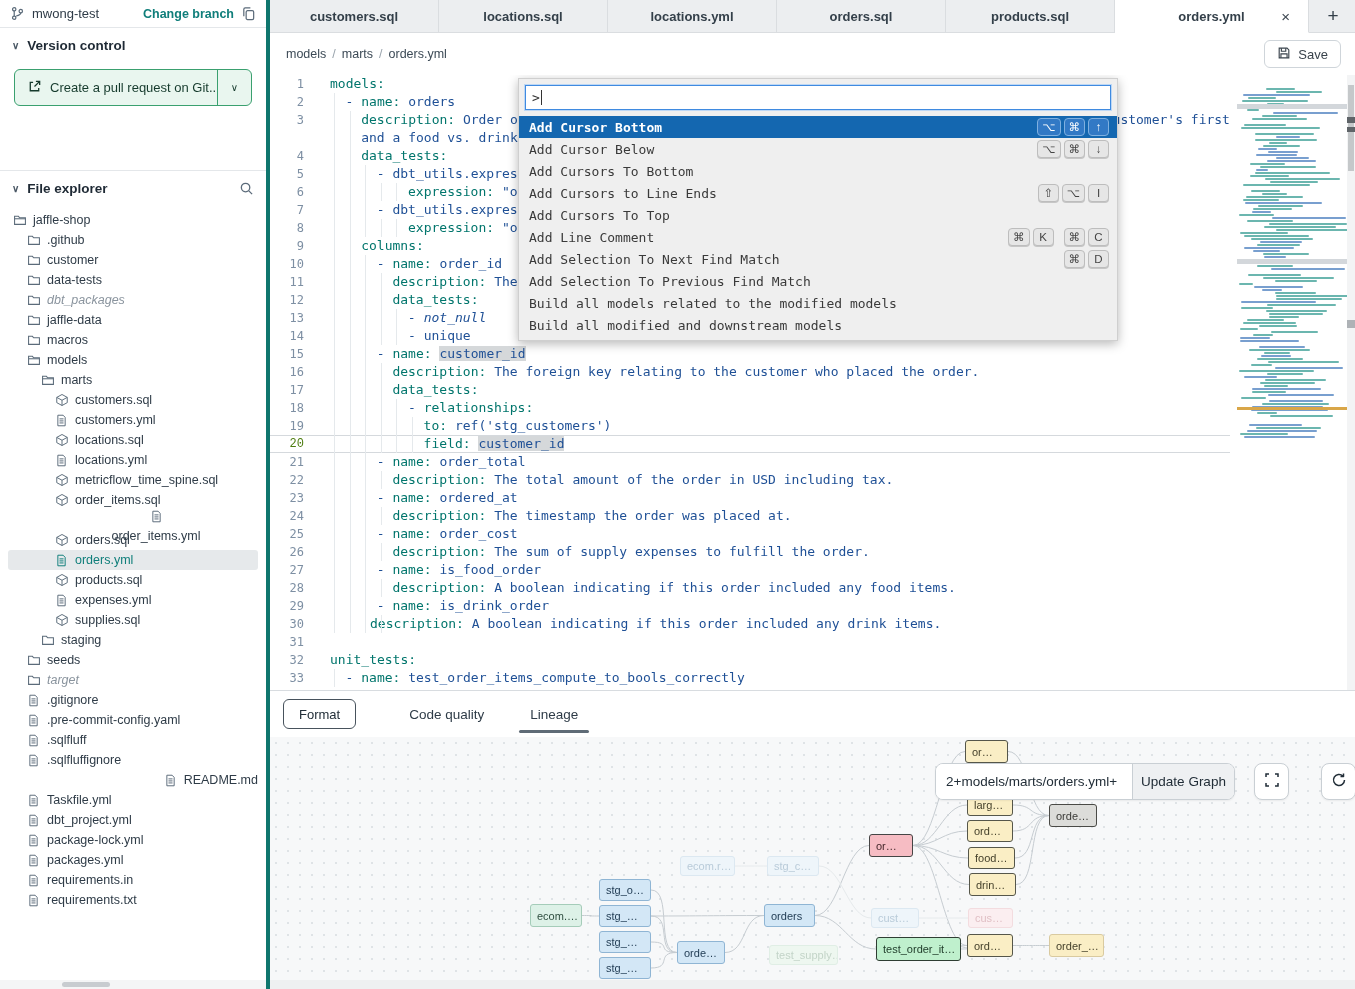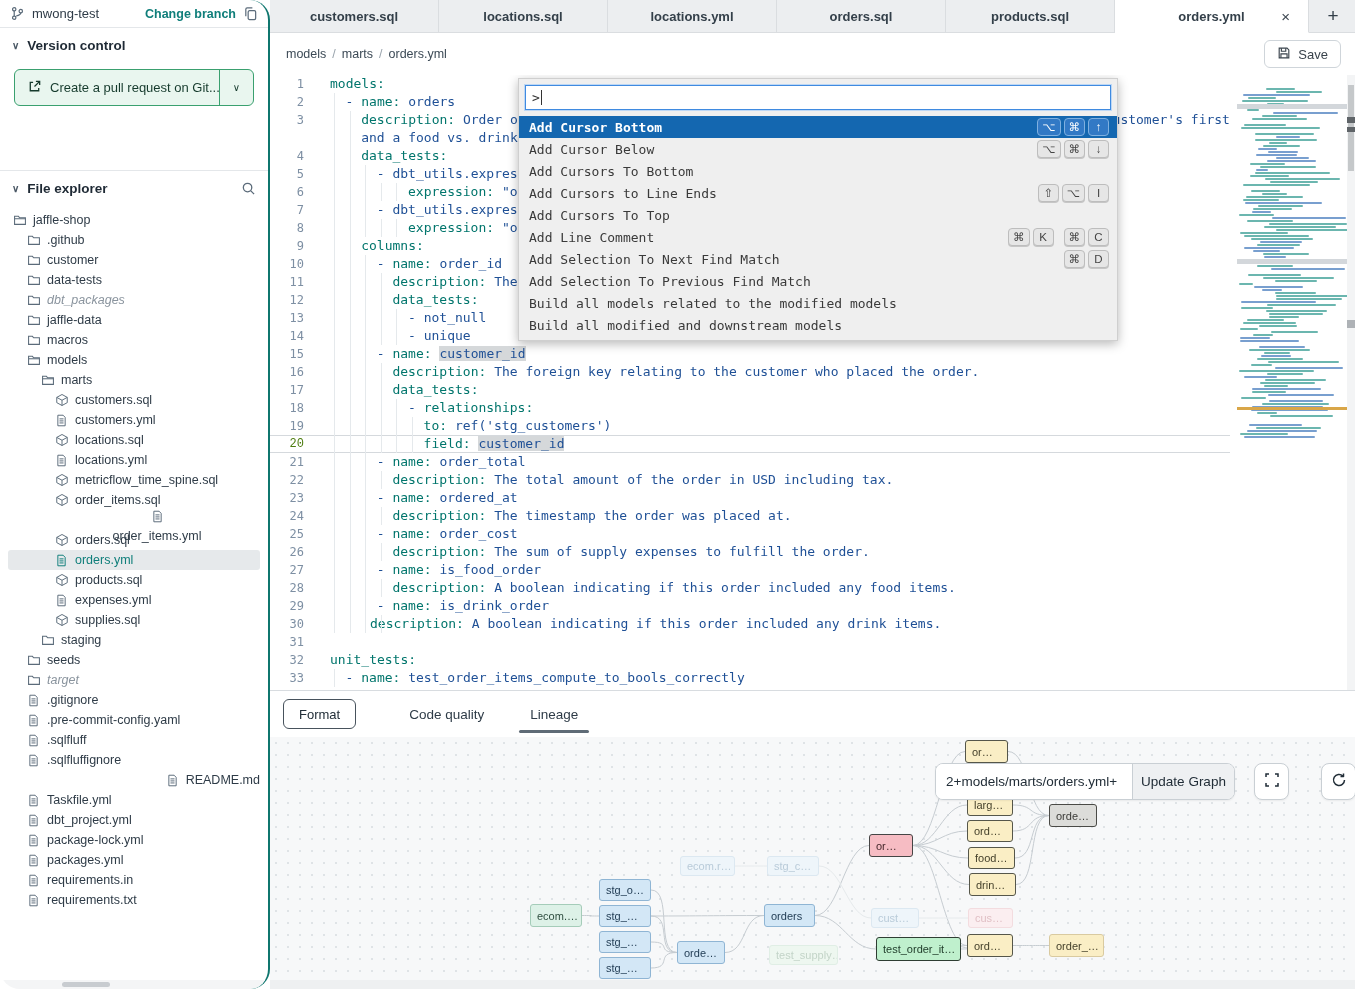--- a/index.html
+++ b/index.html
@@ -2,21 +2,21 @@
 <html><head>
 <meta charset="utf-8">
 <style>
   * { margin:0; padding:0; box-sizing:border-box; }
   html,body { width:1355px; height:989px; overflow:hidden; background:#fff;
     font-family:"Liberation Sans", sans-serif; color:#2e3b47; }
   .app { position:relative; width:1355px; height:989px; display:flex; }
 
   
   .sidebar { position:relative; width:270px; min-width:270px; height:100%;
-    border-right:2px solid #0f766e; background:#fff; overflow:hidden;border-radius:20px; }
+    border-right:4px solid #0f766e; background:#fff; overflow:hidden; }
   .branch-row { height:28px; display:flex; align-items:center; gap:7px;
     padding:0 10px; border-bottom:1px solid #e4e7ea; font-size:13px; }
   .branch-name { flex:0 1 auto; color:#2e3b47; }
   .change-branch { margin-left:auto; color:#0f7e7a; font-weight:700; font-size:12.5px; cursor:pointer; }
   .icon-btn { display:inline-flex; align-items:center; justify-content:center; cursor:pointer; }
   .section-head { display:flex; align-items:center; gap:8px; padding:10px 12px;
     font-size:13.5px; font-weight:700; color:#1f2a35; }
   .section-head .chev { font-size:10px; color:#4a5865; }
   .section-head .spacer { flex:1; }
   .fe-wrap { border-top:1px solid #e4e7ea; margin-top:64px; }
@@ -600,21 +600,21 @@
           <div class="cl">
             <span class="ln">11</span>
             <span class="code"><i class="guide" style="left: 16px;"></i><i class="guide" style="left: 31.6px;"></i><i class="guide" style="left: 47.2px;"></i><i class="guide" style="left: 62.8px;"></i><span style="margin-left: 62.4px;"><span class="tk-k">description:</span><span class="tk-v"> The unique key of the orders mart.</span></span></span>
           </div>
           <div class="cl">
             <span class="ln">12</span>
             <span class="code"><i class="guide" style="left: 16px;"></i><i class="guide" style="left: 31.6px;"></i><i class="guide" style="left: 47.2px;"></i><i class="guide" style="left: 62.8px;"></i><span style="margin-left: 62.4px;"><span class="tk-k">data_tests:</span></span></span>
           </div>
           <div class="cl">
             <span class="ln">13</span>
-            <span class="code"><i class="guide" style="left: 16px;"></i><i class="guide" style="left: 31.6px;"></i><i class="guide" style="left: 47.2px;"></i><i class="guide" style="left: 62.8px;"></i><i class="guide" style="left: 78.4px;"></i><span style="margin-left: 78px;"><span class="tk-p">- </span><span class="tk-v">not_null</span></span></span>
+            <span class="code"><i class="guide" style="left: 16px;"></i><i class="guide" style="left: 31.6px;"></i><i class="guide" style="left: 47.2px;"></i><i class="guide" style="left: 62.8px;"></i><i class="guide" style="left: 78.4px;"></i><span style="margin-left: 78px; font-style: italic;"><span class="tk-p">- </span><span class="tk-v">not_null</span></span></span>
           </div>
           <div class="cl">
             <span class="ln">14</span>
             <span class="code"><i class="guide" style="left: 16px;"></i><i class="guide" style="left: 31.6px;"></i><i class="guide" style="left: 47.2px;"></i><i class="guide" style="left: 62.8px;"></i><i class="guide" style="left: 78.4px;"></i><span style="margin-left: 78px;"><span class="tk-p">- </span><span class="tk-v">unique</span></span></span>
           </div>
           <div class="cl">
             <span class="ln">15</span>
             <span class="code"><i class="guide" style="left: 16px;"></i><i class="guide" style="left: 31.6px;"></i><i class="guide" style="left: 47.2px;"></i><span style="margin-left: 46.8px;"><span class="tk-p">- </span><span class="tk-k">name:</span><span class="tk-v"> </span><span class="tk-hl">customer_id</span></span></span>
           </div>
           <div class="cl">

